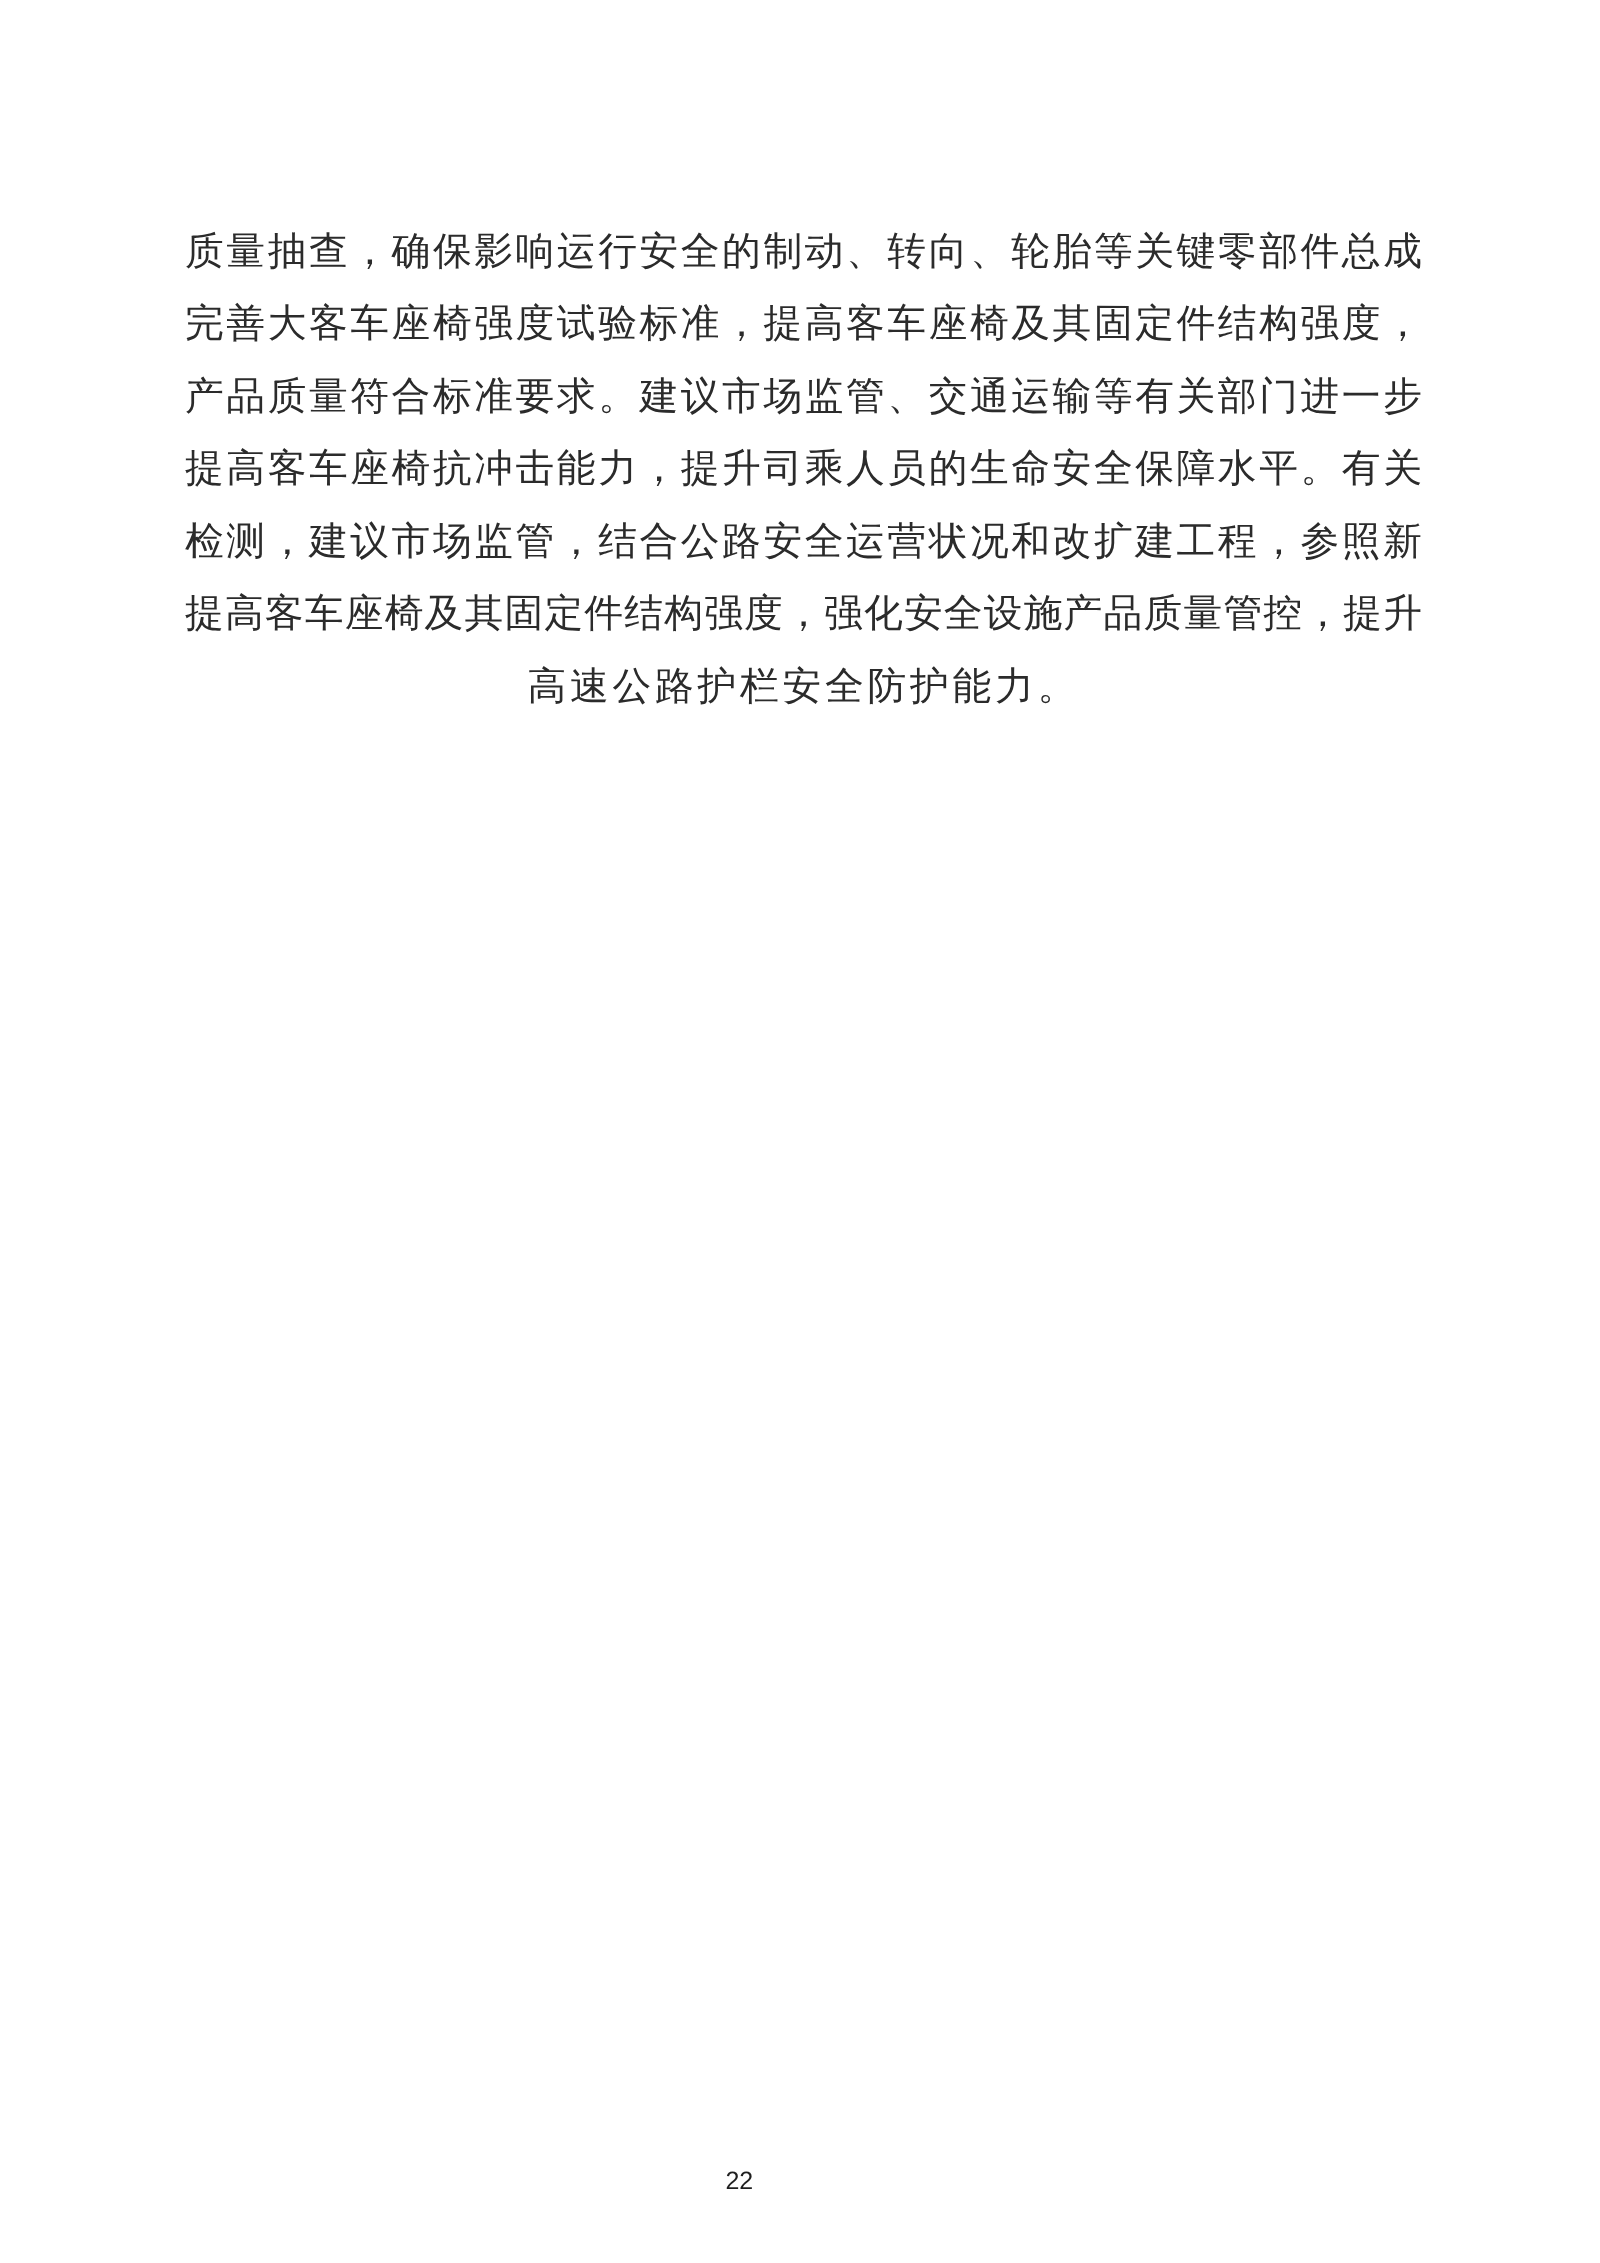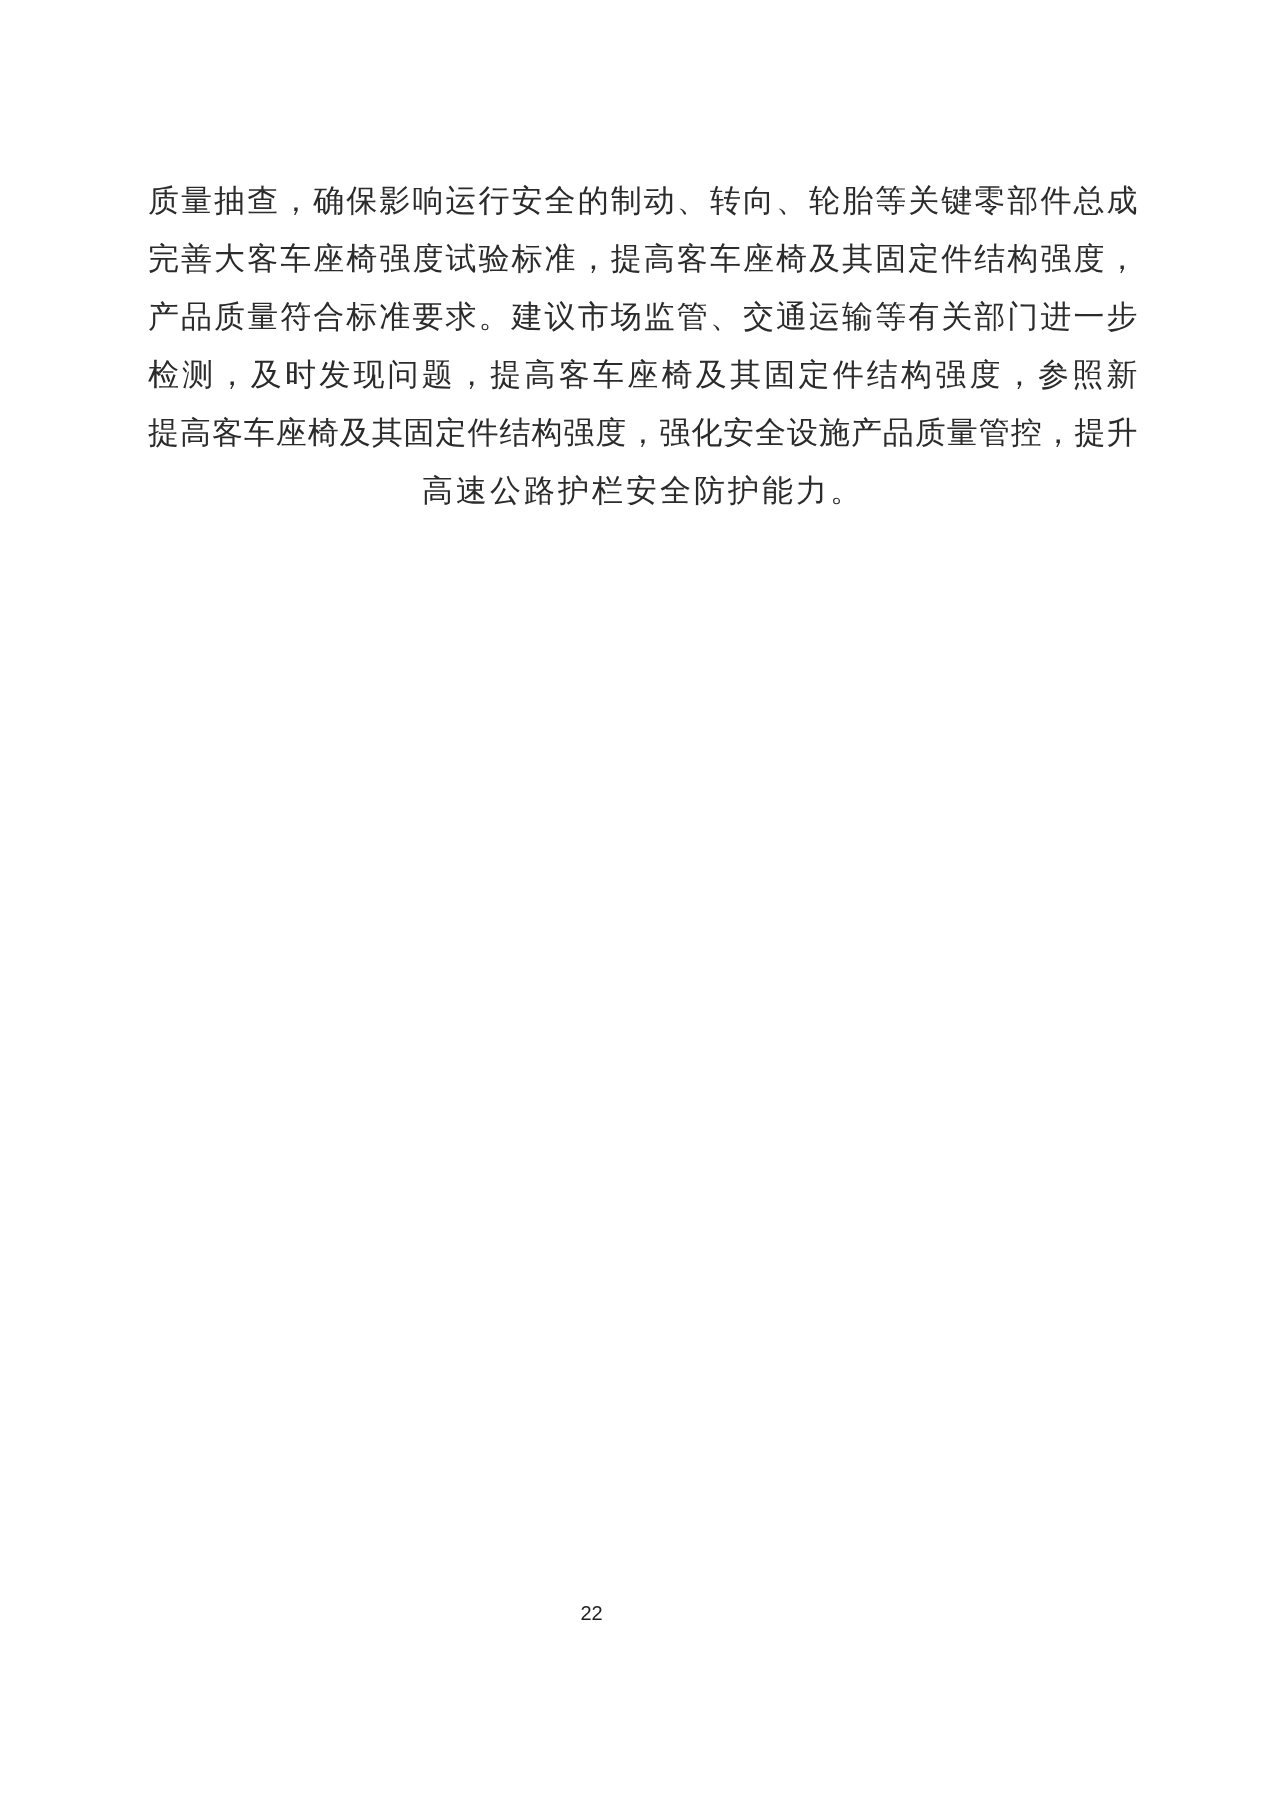--- a/index.html
+++ b/index.html
@@ -35,41 +35,42 @@
       text-align: justify;
       text-align-last: justify;
     }
     .line.last {
       white-space: normal;
       text-align: center;
       letter-spacing: 3px;
     }
     .footer {
       position: absolute;
-      top: 1602px;
+      top: 1734px;
       left: 0;
       width: 100%;
       text-align: center;
     }
     .page-number {
       font-family: "Liberation Sans", sans-serif;
       font-size: 20px;
       color: #1f1f1f;
     }
   </style>
 </head>
 <body>
 
 <div class="page">
 
   <div class="text-block">
     <div class="line full">质量抽查，确保影响运行安全的制动、转向、轮胎等关键零部件总成</div>
     <div class="line full">完善大客车座椅强度试验标准，提高客车座椅及其固定件结构强度，</div>
     <div class="line full">产品质量符合标准要求。建议市场监管、交通运输等有关部门进一步</div>
-    <div class="line full">检测，及时发现问题，提高客车座椅及其固定件结构强度，参照新</div>
+    <div class="line full">提高客车座椅抗冲击能力，提升司乘人员的生命安全保障水平。有关</div>
+    <div class="line full">检测，建议市场监管，结合公路安全运营状况和改扩建工程，参照新</div>
     <div class="line full">提高客车座椅及其固定件结构强度，强化安全设施产品质量管控，提升</div>
     <div class="line last">高速公路护栏安全防护能力。</div>
   </div>
 
   <div class="footer">
     <span class="page-number">22</span>
   </div>
 
 </div>
 

